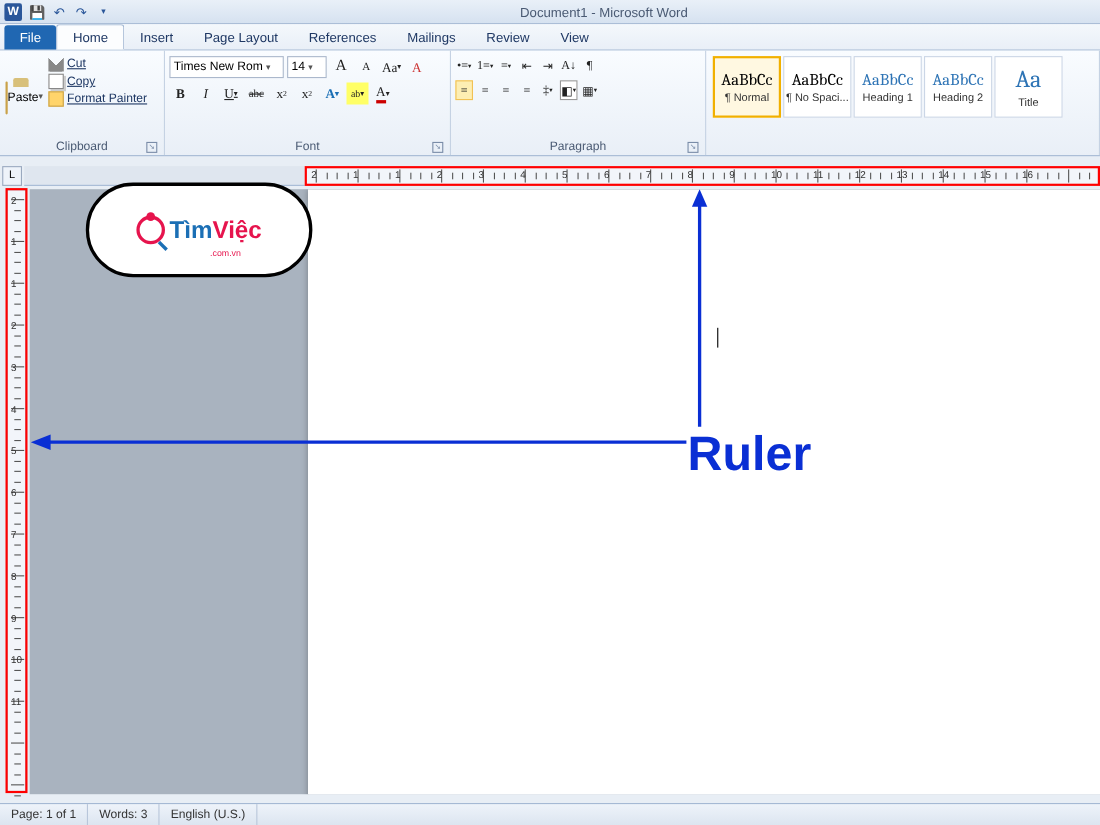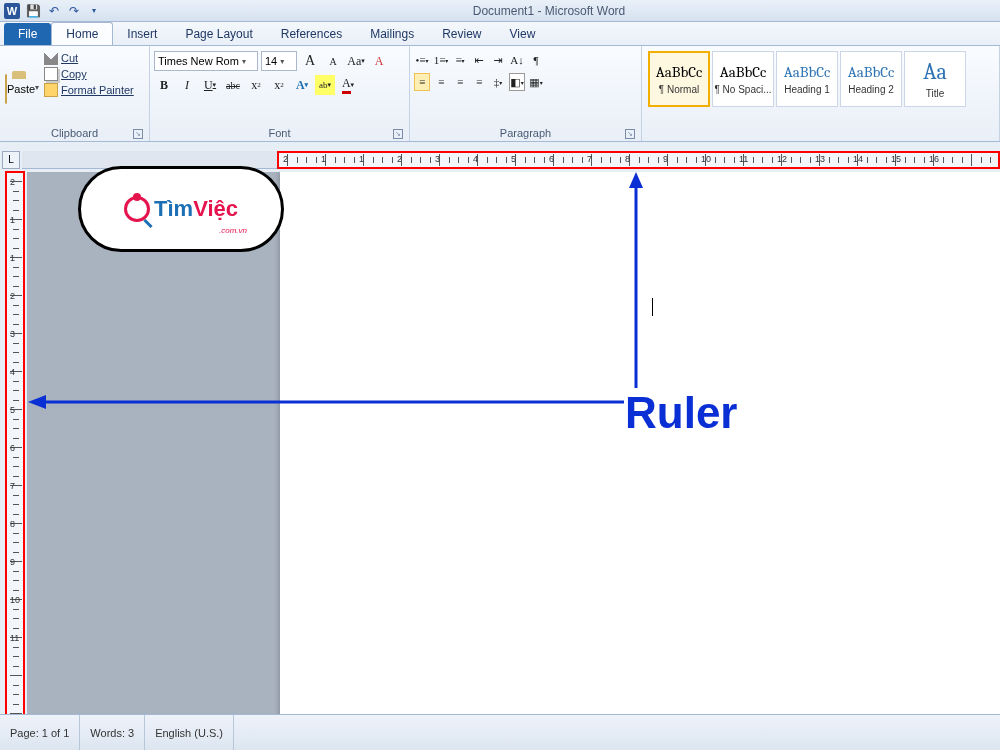--- a/index.html
+++ b/index.html
@@ -47,30 +47,30 @@
   .ruler-h.redbox { outline:2px solid #ff0000; outline-offset:-2px; }
   .ruler-h .track { position:relative; height:18px; width:100%; font-size:9px; color:#333; }
   .tab-sel { position:absolute; left:2px; top:151px; width:18px; height:18px; border:1px solid #9aa9bf; background:#eef3fa; font-size:10px; text-align:center; line-height:16px; }
   .ruler-v-wrap { position:absolute; top:172px; left:6px; width:18px; bottom:30px; }
   .ruler-v { width:18px; height:100%; background:#f2f5fa; border:1px solid #a5b9d4; }
   .ruler-v.redbox { outline:2px solid #ff0000; outline-offset:-1px; }
   .ruler-v .track { position:relative; width:18px; height:100%; font-size:9px; color:#333; }
   .doc-area { position:absolute; top:172px; left:27px; right:0; bottom:28px; background:#a9b3bf; overflow:hidden; }
   .page { position:absolute; left:253px; top:0; width:740px; height:1000px; background:#fff; box-shadow:0 0 6px rgba(0,0,0,.3); }
   .cursor { position:absolute; left:372px; top:126px; width:1px; height:18px; background:#000; }
-  .statusbar { position:absolute; bottom:0; left:0; right:0; height:36px; background:linear-gradient(#eef3fa,#dce5f0); border-top:1px solid #a5b9d4; display:flex; align-items:center; font-size:11px; color:#333; }
+  .statusbar { position:absolute; bottom:0; left:0; right:0; height:20px; background:linear-gradient(#eef3fa,#dce5f0); border-top:1px solid #a5b9d4; display:flex; align-items:center; font-size:11px; color:#333; }
   .statusbar .cell { padding:0 10px; border-right:1px solid #b8c6da; height:100%; display:flex; align-items:center; }
   .logo-ov { position:absolute; left:78px; top:166px; width:206px; height:86px; background:#fff; border:3px solid #000; border-radius:44px; display:flex; align-items:center; justify-content:center; z-index:10; }
   .logo-ov .mag { width:26px; height:26px; border:3px solid #e6144d; border-radius:50%; position:relative; margin-right:4px; }
   .logo-ov .mag::before { content:""; position:absolute; left:6px; top:-6px; width:8px; height:8px; background:#e6144d; border-radius:50%; }
   .logo-ov .mag::after { content:""; position:absolute; right:-6px; bottom:-6px; width:10px; height:3px; background:#1b6fb5; transform:rotate(45deg); }
   .logo-ov .txt { font-weight:bold; font-size:22px; }
   .logo-ov .txt .t1 { color:#1b6fb5; }
   .logo-ov .txt .t2 { color:#e6144d; }
-  .logo-ov .sub { position:absolute; bottom:14px; right:34px; font-size:8px; color:#e6144d;font-style:italic; }
+  .logo-ov .sub { position:absolute; bottom:14px; right:62px; font-size:8px; color:#e6144d; }
   .ann-label { position:absolute; left:625px; top:388px; font-size:44px; font-weight:bold; color:#0a2fd4; z-index:11; font-family:Arial,sans-serif; }
   svg.ann { position:absolute; z-index:11; pointer-events:none; }
   .tick { position:absolute; background:#555; }
   .num { position:absolute; top:3px; font-size:9px; color:#333; }
   .vnum { position:absolute; left:3px; font-size:9px; color:#333; }
 </style>
 </head>
 <body>
 
 <div class="titlebar">

